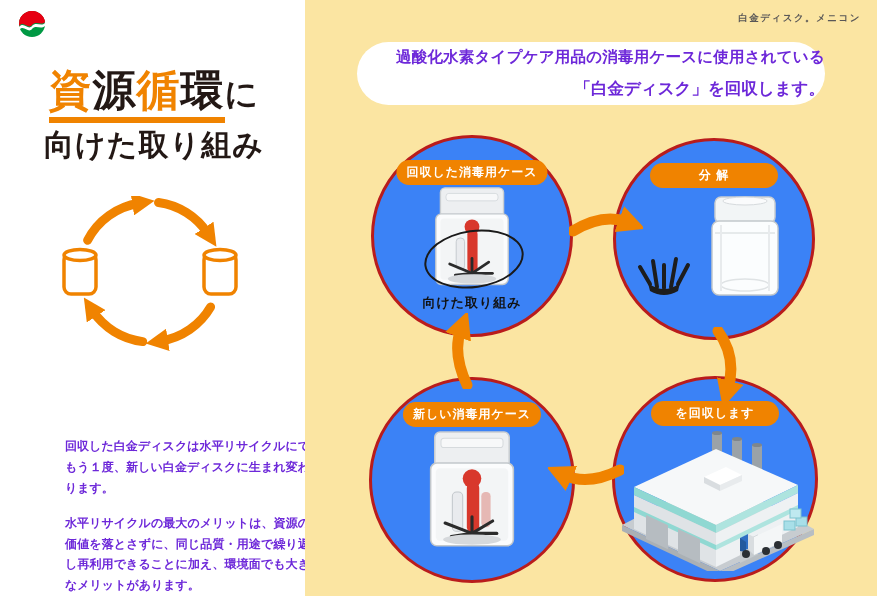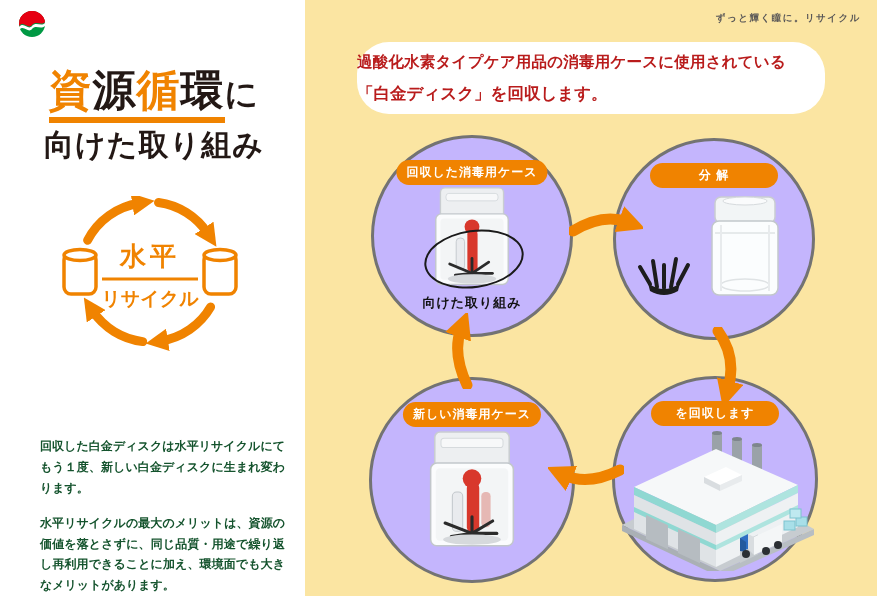--- a/index.html
+++ b/index.html
@@ -23,40 +23,40 @@
   .mt-line2 { margin-top:10px; font-size:30px; font-weight:900; letter-spacing:1px; white-space:nowrap; }
 
   .cycle { position:absolute; left:52px; top:196px; width:196px; height:158px; }
   .cycle svg { position:absolute; left:0; top:0; }
   .cycle-center { position:absolute; left:50%; top:50%; transform:translate(-50%,-50%);
                   width:112px; text-align:center; color:#F08300; }
   .cycle-top { font-size:26px; font-weight:900; letter-spacing:4px; }
   .cycle-divider { height:3px; background:#F08300; margin:4px 8px 5px 8px; }
   .cycle-bottom { font-size:19px; font-weight:900; letter-spacing:0; white-space:nowrap; }
 
-  .para { position:absolute; left:40px; width:245px; color:#14532d; font-size:12px;
+  .para { position:absolute; left:65px; width:245px; color:#6d28d9; font-size:12px;
           line-height:21px; font-weight:bold; text-align:justify;font-family:Liberation Serif, serif; }
   .para1 { top:436px; }
   .note  { position:absolute; left:48px; top:490px; width:250px; color:#3E3A39; font-size:9.5px; font-weight:bold; }
   .para2 { top:513px; line-height:20.5px; }
 
   
   .right-panel { position:absolute; left:305px; top:0; width:572px; height:596px; background:#FBE5A2; }
 
   .tagline { position:absolute; right:16px; top:12px; font-size:9.5px; font-weight:bold;
              letter-spacing:1.5px; color:#595757; }
 
-  .banner { position:absolute; left:52px; top:42px; width:468px; height:72px; background:#fff;
+  .banner { position:absolute; left:52px; top:42px; width:468px; height:63px; background:#fff;
             border-radius:32px; display:flex; flex-direction:column; justify-content:center;
-            align-items:flex-start; color:#b91c1c; font-weight:bold; }
+            align-items:flex-end; color:#6d28d9; font-weight:bold; }
   .banner-l1 { font-size:15.5px; letter-spacing:.2px; white-space:nowrap; }
   .banner-l2 { font-size:16.5px; margin-top:10px; white-space:nowrap; }
 
-  .step { position:absolute; width:202px; height:202px; background:#c4b5fd;
-          border:3px solid #737373; border-radius:50%; }
+  .step { position:absolute; width:202px; height:202px; background:#3b82f6;
+          border:3px solid #b91c1c; border-radius:50%; }
   .step-1 { left:66px;  top:135px; }
   .step-2 { left:308px; top:138px; }
   .step-3 { left:307px; top:376px; width:206px; height:206px; }
   .step-4 { left:64px;  top:377px; width:206px; height:206px; }
 
   .pill { position:absolute; left:50%; top:22px; transform:translateX(-50%);
           min-width:128px; padding:4px 10px; background:#F08300; color:#fff;
           font-size:12px; font-weight:bold; letter-spacing:1px; text-align:center;
           border-radius:13px; white-space:nowrap; }
 
@@ -108,34 +108,29 @@
           <path d="M158.6,111 A70,70 0 0 1 109.2,144.9" marker-end="url(#ah)"></path>
           <path d="M90.7,145.6 A70,70 0 0 1 40.5,114.6" marker-end="url(#ah)"></path>
         </g>
         <g fill="#ffffff" stroke="#F08300" stroke-width="3.5">
           <rect x="12" y="57" width="32" height="41" rx="7"></rect>
           <ellipse cx="28" cy="59" rx="16" ry="5.5"></ellipse>
           <rect x="152" y="57" width="32" height="41" rx="7"></rect>
           <ellipse cx="168" cy="59" rx="16" ry="5.5"></ellipse>
         </g>
       </svg>
-      <div class="cycle-center">
-        <div class="cycle-top">水平</div>
-        <div class="cycle-divider"></div>
-        <div class="cycle-bottom">リサイクル</div>
-      </div>
     </div>
 
     <div class="para para1">回収した白金ディスクは水平リサイクルにてもう１度、新しい白金ディスクに生まれ変わります。</div>
     <div class="para para2">水平リサイクルの最大のメリットは、資源の価値を落とさずに、同じ品質・用途で繰り返し再利用できることに加え、環境面でも大きなメリットがあります。</div>
   </div>
 
   <div class="right-panel">
 
-    <div class="tagline">ずっと輝く瞳に。リサイクル</div>
+    <div class="tagline">白金ディスク。メニコン</div>
 
     <div class="banner">
       <div class="banner-l1">過酸化水素タイプケア用品の消毒用ケースに使用されている</div>
       <div class="banner-l2">「白金ディスク」を回収します。</div>
     </div>
 
     <div class="step step-1">
       <div class="pill">回収した消毒用ケース</div>
       <svg class="case-art" style="top:48px" width="96" height="104" viewBox="0 0 96 112">
         <rect x="14" y="2" width="68" height="32" rx="5" fill="#edeff1" stroke="#c9cdd1" stroke-width="1.5"></rect>

